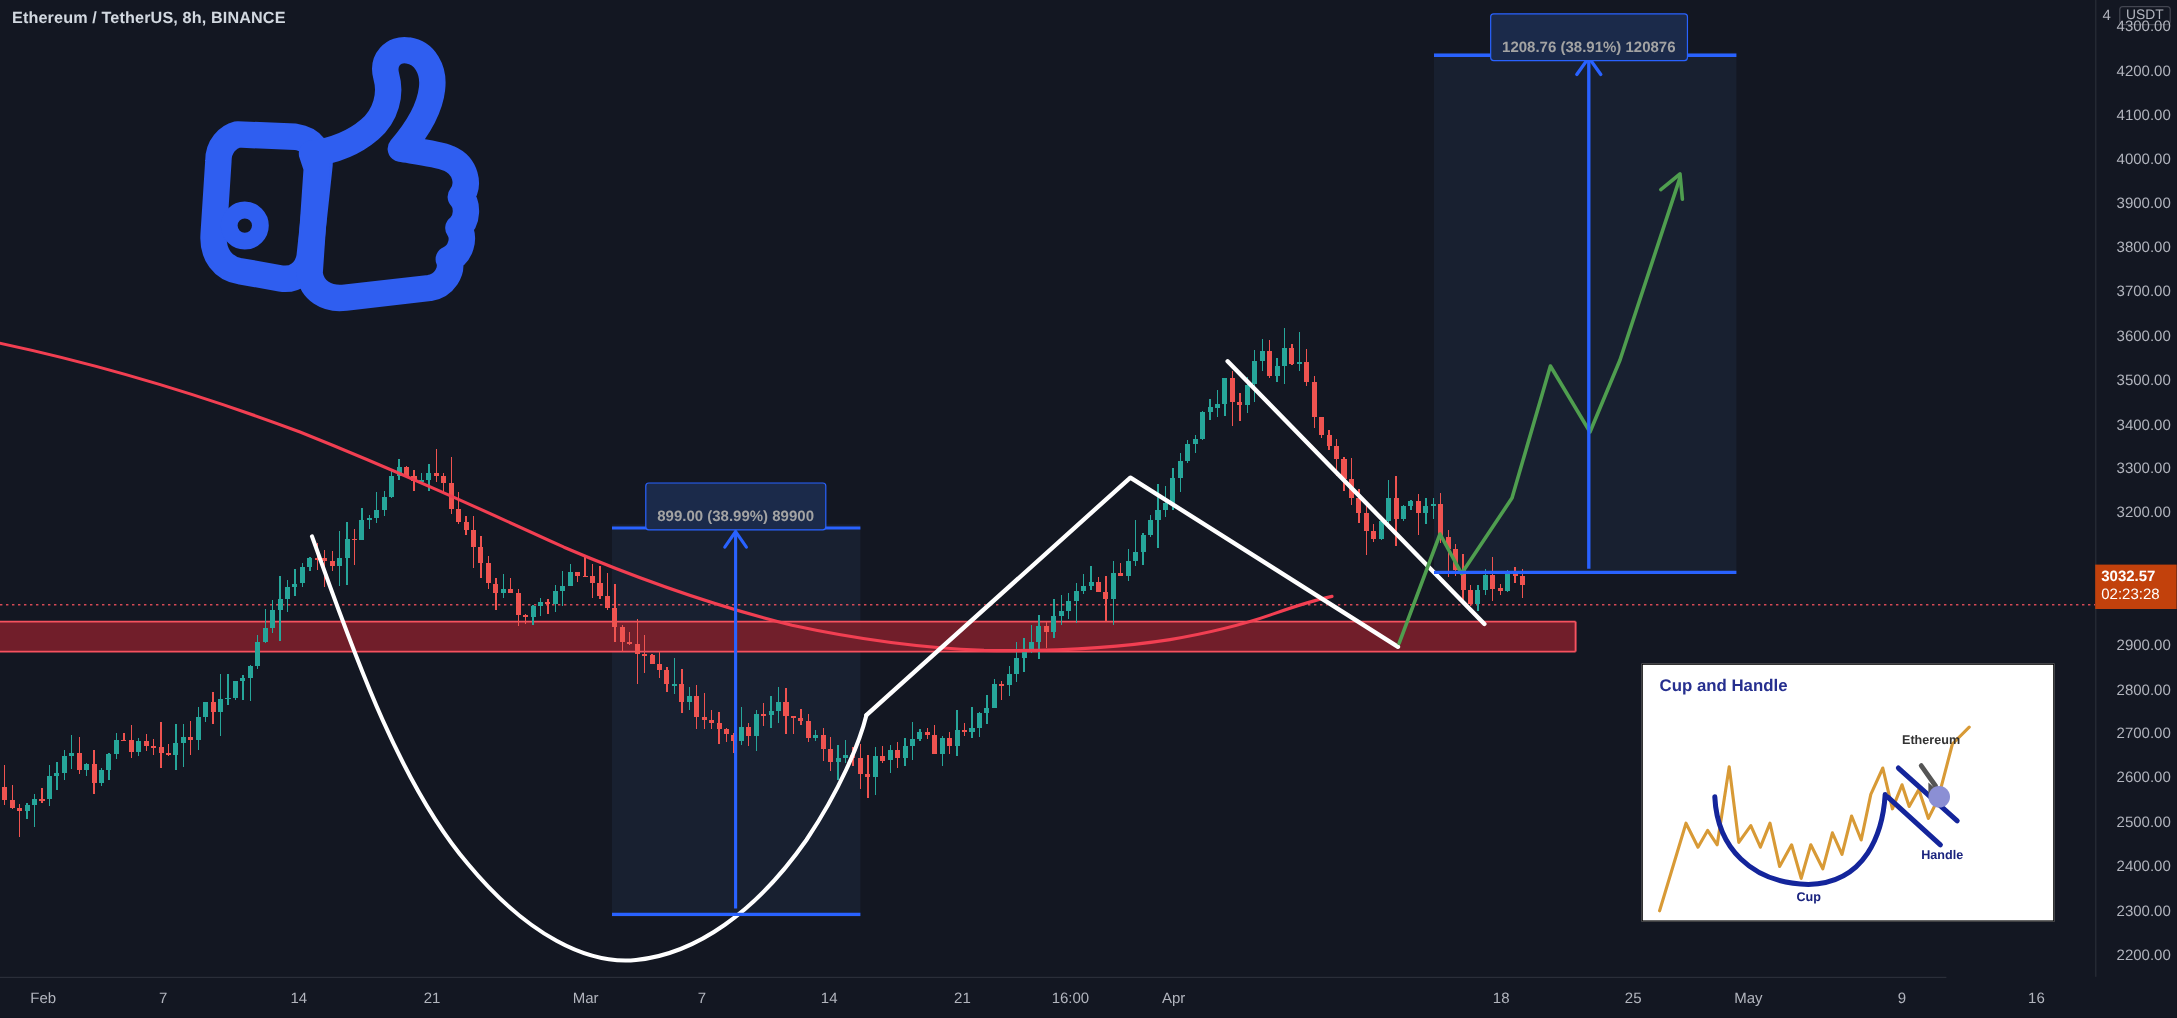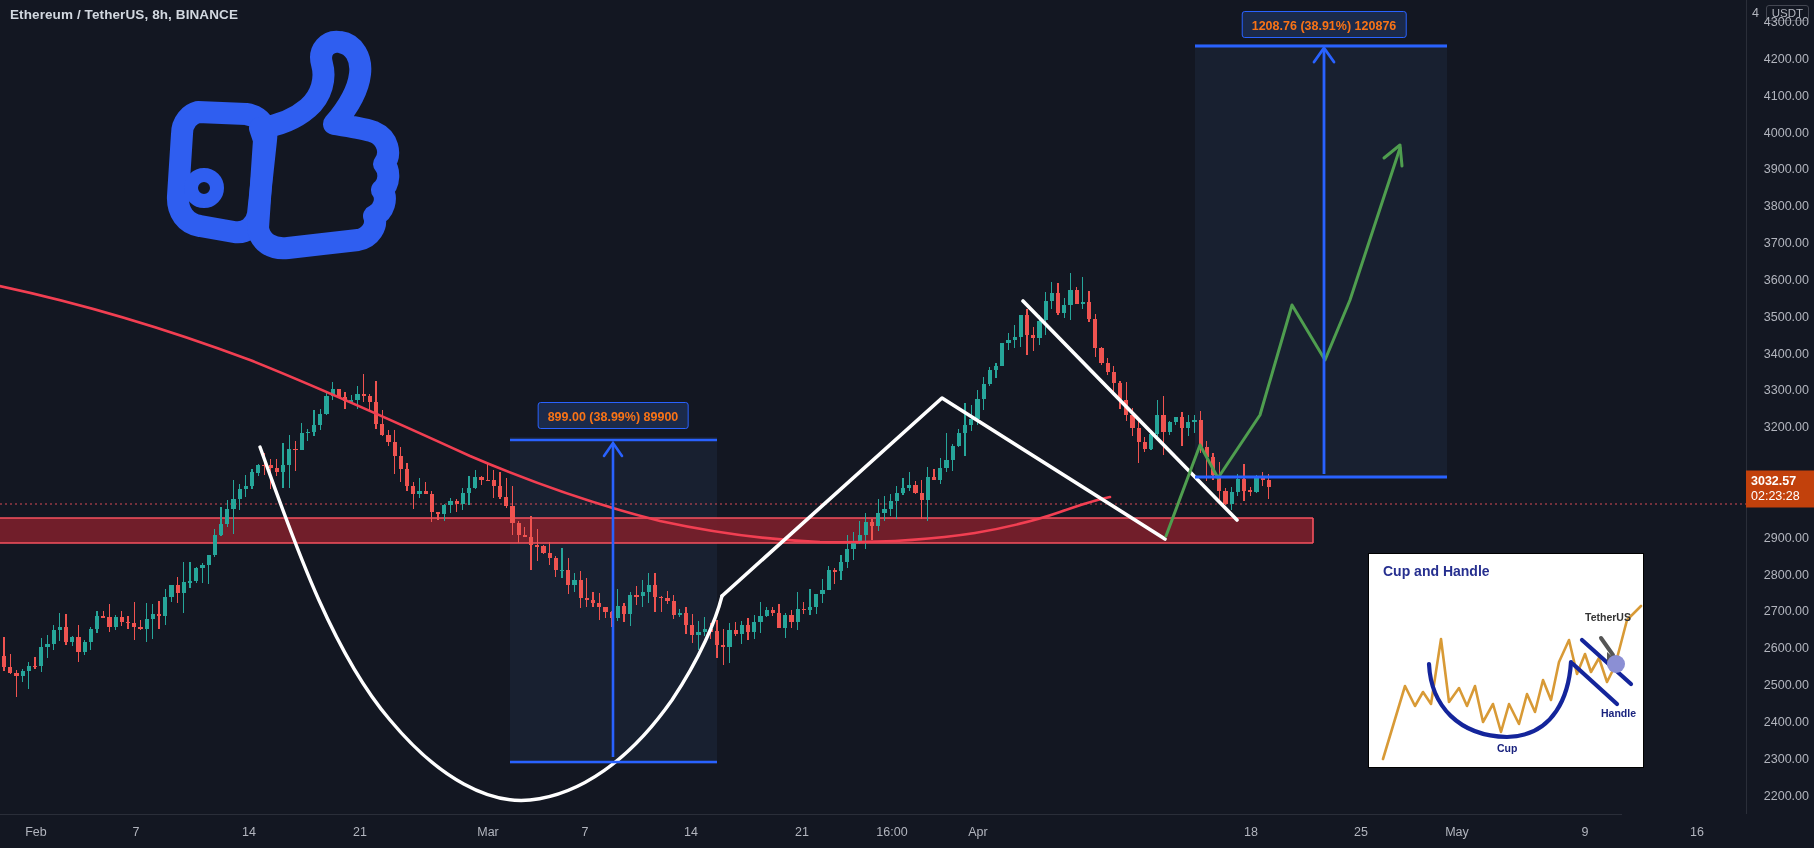--- a/index.html
+++ b/index.html
@@ -33,26 +33,26 @@
   #cur-price .cd{font-weight:normal;}
 
   
   #time-scale{position:absolute;left:0;bottom:0;width:1622px;height:34px;
               border-top:1px solid #2a2e39;box-sizing:border-box;z-index:30;}
   .t-tick{position:absolute;top:10px;color:#b2b5be;font-size:12.5px;
           transform:translateX(-50%);white-space:nowrap;}
 
   
   .meas-label{position:absolute;background:#1b2a4a;border:1px solid #2962ff;
-              color:#f97316;font-size:12.5px;font-weight:bold;border-radius:3px;
-              padding:7px 9px 4px 9px;white-space:nowrap;
+              color:#a3a3a3;font-size:12.5px;font-weight:bold;border-radius:3px;
+              padding:20px 9px 4px 9px;white-space:nowrap;
               transform:translateX(-50%);z-index:35;}
 
   
-  #inset{position:absolute;left:1368px;top:553px;width:276px;height:215px;
+  #inset{position:absolute;left:1368px;top:553px;width:344px;height:215px;
          background:#ffffff;border:1px solid #000000;box-sizing:border-box;
          z-index:36;overflow:hidden;}
   #inset-title{position:absolute;left:14px;top:9px;color:#262f8f;
                font-size:14px;font-weight:bold;}
   .inset-lbl{position:absolute;color:#333333;font-size:10.5px;font-weight:bold;}
   .inset-lbl.blue{color:#1a237e;}
 </style>
 </head>
 <body>
 
@@ -554,21 +554,21 @@
 
       <path d="M 213 86 L 262 130" fill="none" stroke="#14259b" stroke-width="4.2" stroke-linecap="round"></path>
 
       <path d="M 204 110 L 248 150" fill="none" stroke="#14259b" stroke-width="4.2" stroke-linecap="round"></path>
 
       <path d="M 232 84 L 244 101" fill="none" stroke="#555555" stroke-width="4" stroke-linecap="round"></path>
       <path d="M 238 98 L 247 106 L 238 108 Z" fill="#555555"></path>
 
       <circle cx="247" cy="110" r="9" fill="#8b8fd4"></circle>
     </svg>
-    <div class="inset-lbl" style="left:216px;top:57px;">TetherUS</div>
+    <div class="inset-lbl" style="left:216px;top:57px;">Ethereum</div>
     <div class="inset-lbl blue" style="left:232px;top:153px;">Handle</div>
     <div class="inset-lbl blue" style="left:128px;top:188px;">Cup</div>
   </div>
 
   <div id="price-scale">
     <div id="usdt-prefix" style="top: 13px;">4</div>
     <div id="usdt-badge" style="top: 13px; text-align: right;">USDT</div>
     <div id="price-ticks">
         <div class="p-tick" style="top: 22.0995px;">4300.00</div>
         <div class="p-tick" style="top: 58.9321px;">4200.00</div>

